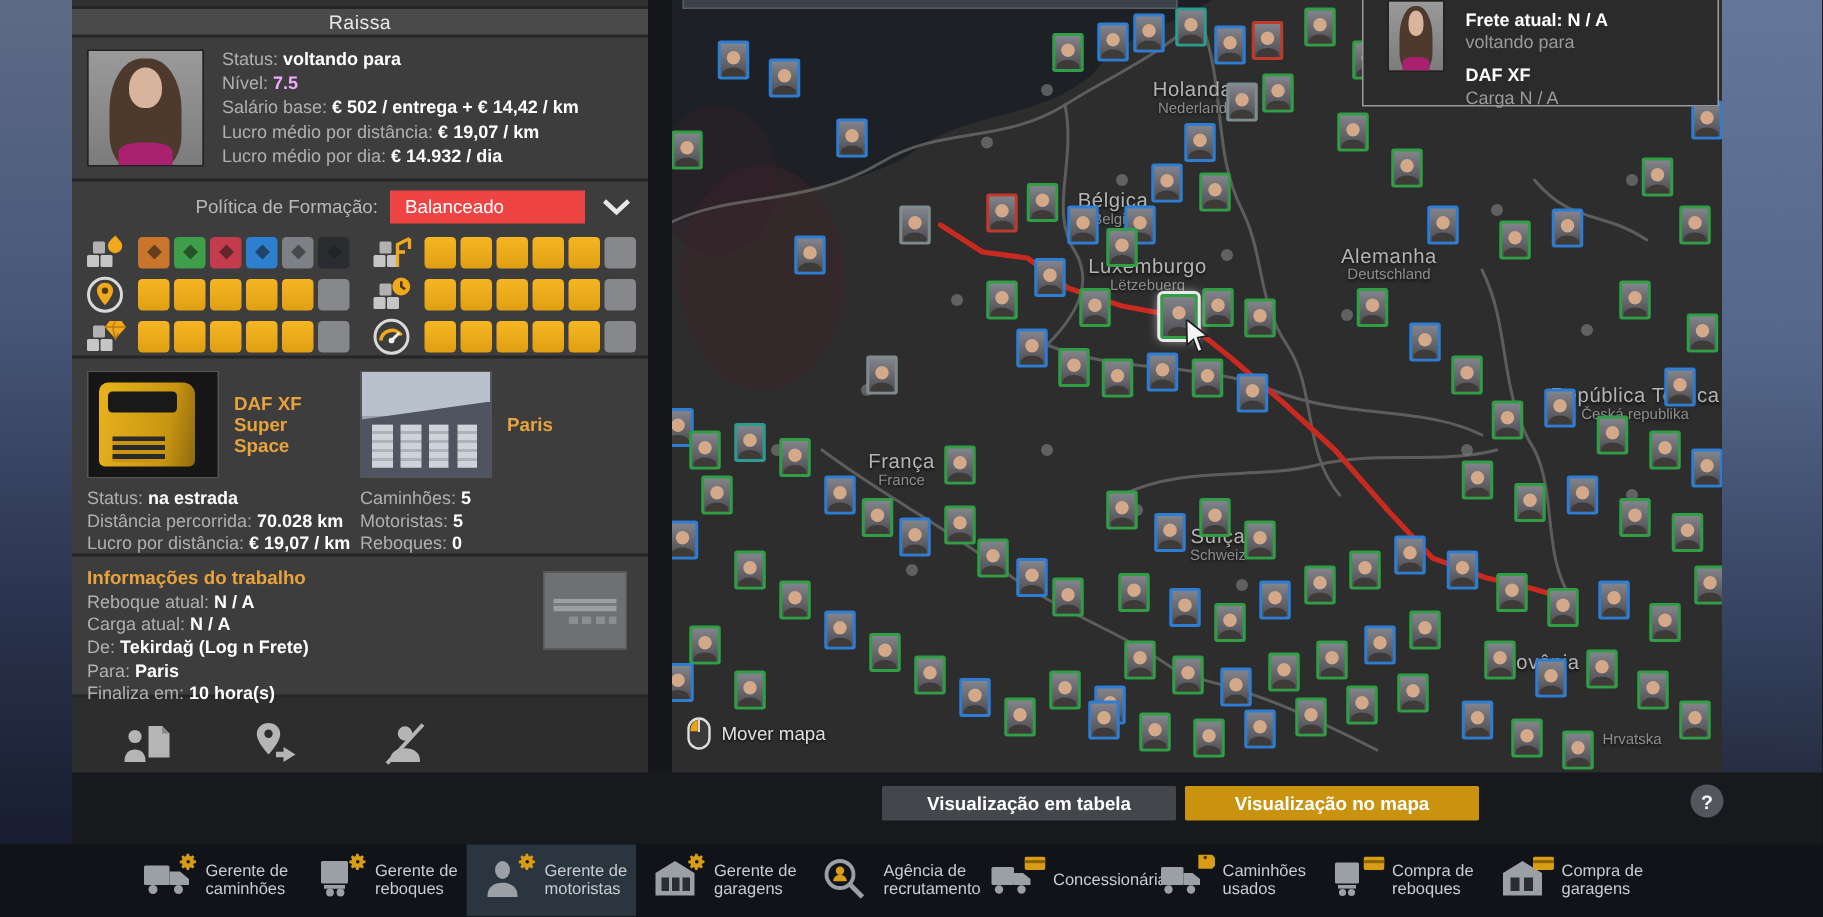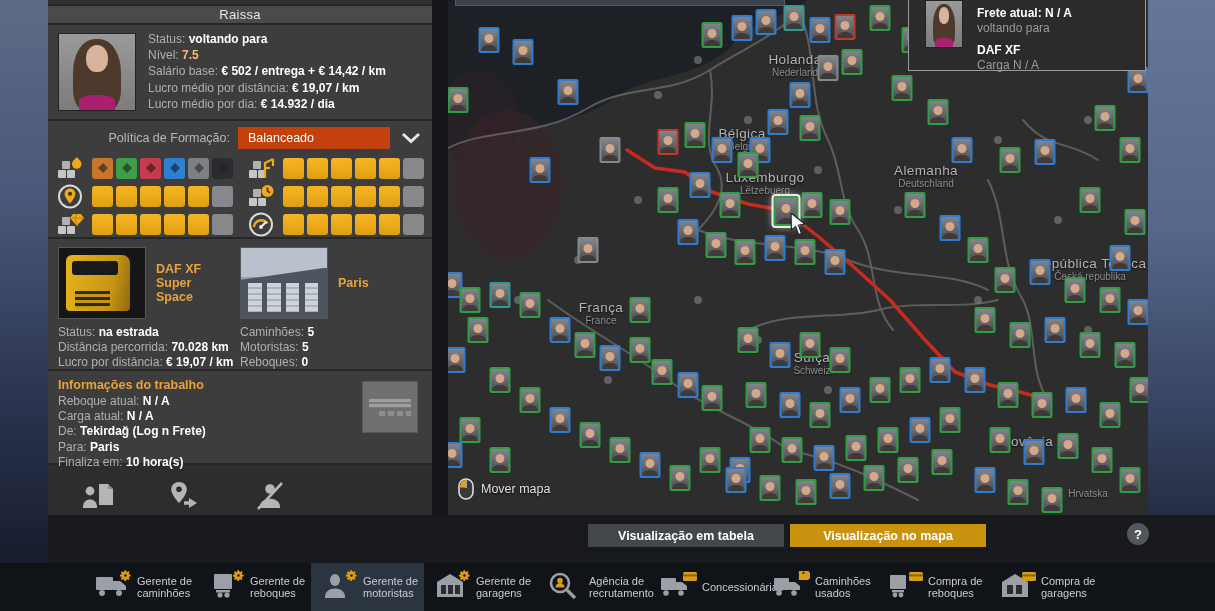--- a/index.html
+++ b/index.html
@@ -25,26 +25,26 @@
     border:1px solid #222; overflow:hidden; flex:none; }
   .portrait .hair { position:absolute; left:19%; top:7%; width:62%; height:96%;
     background:#4e3a2c; border-radius:46% 46% 30% 30%; }
   .portrait .shirt { position:absolute; left:26%; bottom:0; width:48%; height:20%;
     background:#a8206e; border-radius:40% 40% 0 0; }
   .portrait .face { position:absolute; left:35%; top:14%; width:30%; height:36%;
     background:#d8b49c; border-radius:48% 48% 44% 44%; }
   .info-col { display:flex; flex-direction:column; justify-content:center; gap:1px; }
   .trow { font-size:12px; line-height:15.2px; color:#b0b0b0; white-space:nowrap; }
   .trow .val { color:#ffffff; font-weight:bold; }
-  .trow .val.green { color:#fdba74; }
+  .trow .val.green { color:#f0abfc; }
 
   .sec-skills { height:116px; padding:6px 8px 4px 8px; }
   .policy-row { display:flex; align-items:center; justify-content:flex-end; gap:8px; margin-bottom:6px; }
   .policy-label { color:#b8b8b8; font-size:12.5px; }
-  .policy-select { width:152px; height:22px; background:#c2410c; color:#fff; font-size:12.5px;
+  .policy-select { width:130px; height:22px; background:#ef4444; color:#fff; font-size:12.5px;
     display:flex; align-items:center; padding-left:10px; }
   .policy-chevron { width:26px; height:14px; display:flex; align-items:center; justify-content:center; }
   .skills-grid { display:grid; grid-template-columns:1fr 1fr; grid-auto-rows:26px; row-gap:2px; column-gap:14px; }
   .skill-row { display:flex; align-items:center; gap:8px; }
   .skill-icon { width:28px; height:25px; flex:none; display:flex; align-items:center; justify-content:center; }
   .pips { display:flex; gap:3px; }
   .pip { width:21px; height:21px; border-radius:3px; background:#87888b; }
   .pip.filled { background:linear-gradient(#f6b623,#df9f12); }
   .adr-cell { width:21px; height:21px; border-radius:3px; position:relative; }
   .adr-cell::after { content:""; position:absolute; left:50%; top:50%; width:7px; height:7px;

